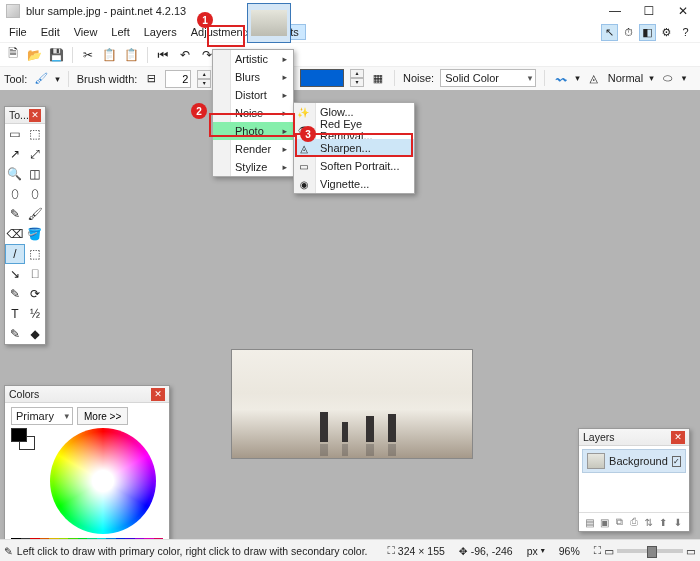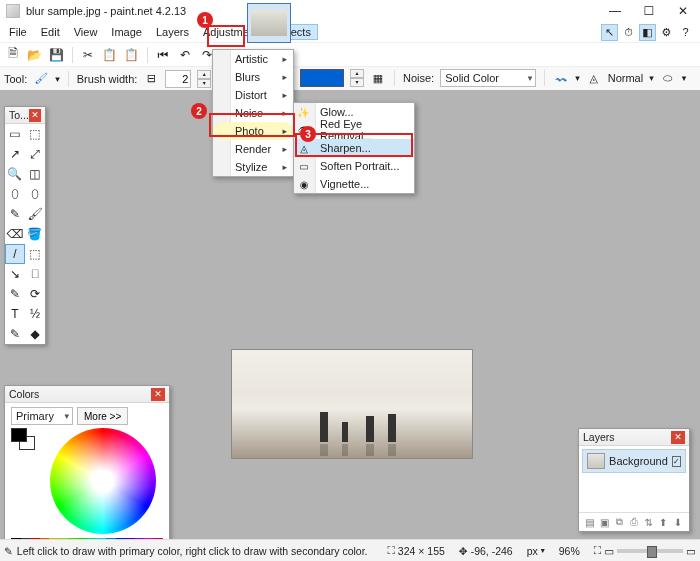--- a/index.html
+++ b/index.html
@@ -74,21 +74,21 @@
   .layer-row { display:flex; align-items:center; height:24px; background:#d6e7f6; border:1px solid #b6cde2; margin:3px; padding:0 4px; gap:4px;}
   .layer-thumb { width:22px; height:16px; background:linear-gradient(#e6e6e0,#c7c7bd); border:1px solid #999;}
   .layer-chk { width:11px; height:11px; border:1px solid #666; margin-left:auto; display:flex; align-items:center; justify-content:center; font-size:8px;}
   .layer-tools { display:flex; justify-content:space-between; padding:2px 4px; border-top:1px solid #ddd;}
   .layer-tools .li { width:14px; height:14px; font-size:10px; display:flex; align-items:center; justify-content:center; color:#777;}
 
   
   .dropdown { position:absolute; left:212px; top:49px; width:82px; background:#fff; border:1px solid #aaa; box-shadow:2px 2px 5px rgba(0,0,0,.3); z-index:30;}
   .dd-row { height:18px; display:flex; align-items:center; padding:0 6px 0 22px; font-size:11px; position:relative; cursor:default;}
   .dd-row .arrow { margin-left:auto; font-size:9px; color:#444;}
-  .dd-row.hl { background:#fef9c3;border-radius:9px;}
+  .dd-row.hl { background:#86efac;}
   .dd-strip { position:absolute; left:0; top:0; bottom:0; width:18px; background:#f2f2f2; border-right:1px solid #e3e3e3;}
   
   .submenu { position:absolute; left:293px; top:102px; width:122px; background:#fff; border:1px solid #aaa; box-shadow:2px 2px 5px rgba(0,0,0,.3); z-index:31;}
   .submenu .dd-strip{ width:22px;}
   .sm-row { height:18px; display:flex; align-items:center; padding:0 6px 0 26px; font-size:11px; position:relative;}
   .sm-row.hl { background:#cde6f7;}
   .sm-row .ic { position:absolute; left:3px; width:14px; height:14px; display:flex; align-items:center; justify-content:center; font-size:10px;}
 
   
   .callout-box { position:absolute; border:2px solid #d22; background:transparent; z-index:40; pointer-events:none;}
@@ -111,21 +111,21 @@
     <div class="winbtn">—</div>
     <div class="winbtn">☐</div>
     <div class="winbtn close">✕</div>
   </div>
 </div>
 
 <div class="menubar">
   <div class="menuitem">File</div>
   <div class="menuitem">Edit</div>
   <div class="menuitem">View</div>
-  <div class="menuitem">Image</div>
+  <div class="menuitem">Left</div>
   <div class="menuitem">Layers</div>
   <div class="menuitem">Adjustments</div>
   <div class="menuitem open">Effects</div>
   <div class="menu-right">
     <div class="mr-ico pressed">↖</div>
     <div class="mr-ico">⏱</div>
     <div class="mr-ico pressed">◧</div>
     <div class="mr-ico">⚙</div>
     <div class="mr-ico">?</div>
   </div>

